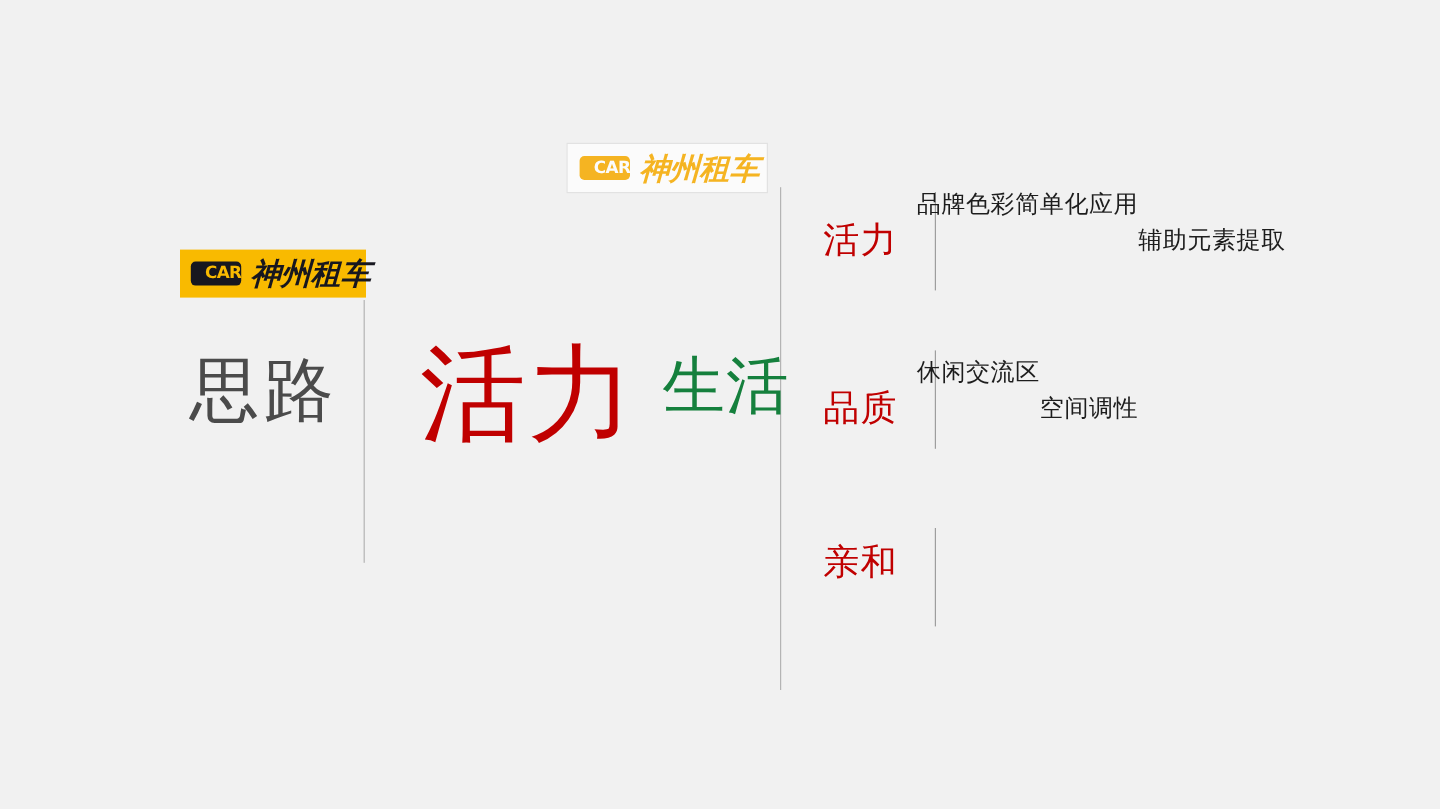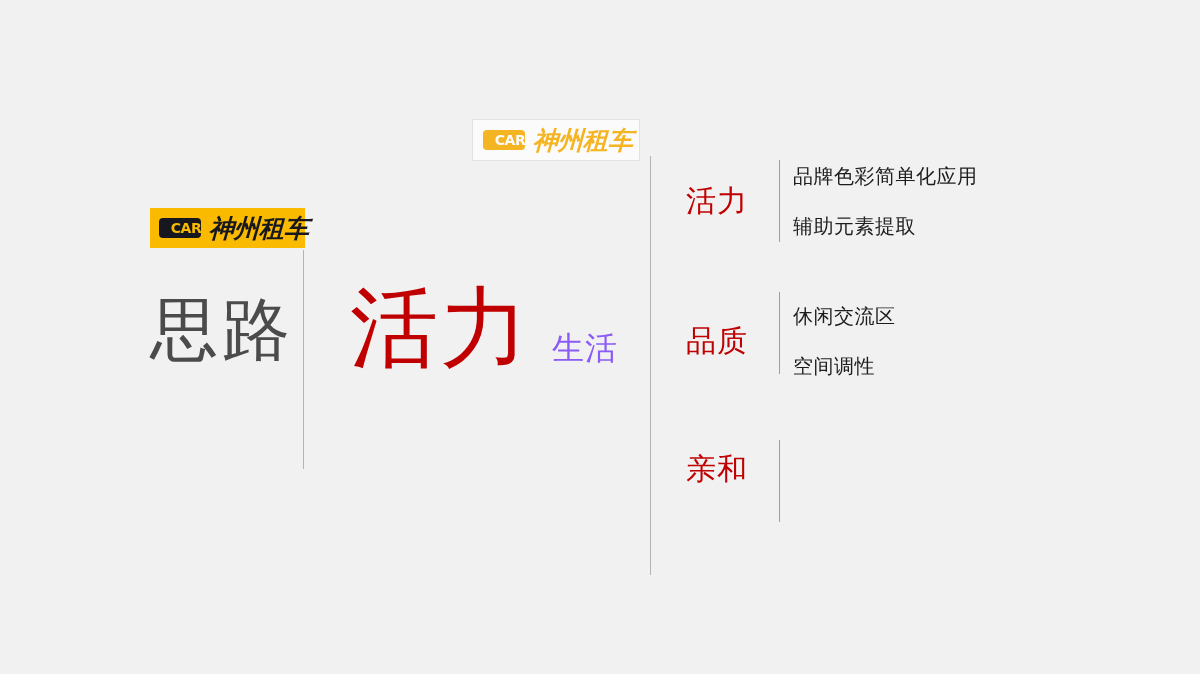--- a/index.html
+++ b/index.html
@@ -111,21 +111,21 @@
   .divider-g2 { left: 779px; top: 292px; height: 82px; }
   .divider-g3 { left: 779px; top: 440px; height: 82px; }
 
   
   .headline-silu {
     position: absolute;
     left: 150px;
     top: 296px;
     width: 140px;
     text-align: center;
-    font-size: 68px;
+    font-size: 58px;
     line-height: 1;
     color: #4b4b4b;
     font-family: "DejaVu Sans", sans-serif;
     letter-spacing: 4px;
     white-space: nowrap;
   }
 
   
   .headline-center {
     position: absolute;
@@ -136,26 +136,26 @@
     white-space: nowrap;
   }
   .headline-huoli {
     font-size: 88px;
     line-height: 1;
     color: #c00000;
     font-family: "DejaVu Sans", sans-serif;
     letter-spacing: 2px;
   }
   .headline-shenghuo {
-    font-size: 32px;
-    line-height: 1;
-    color: #8b5cf6;
+    font-size: 52px;
+    line-height: 1;
+    color: #15803d;
     font-family: "DejaVu Sans", sans-serif;
     margin-left: 22px;
-    margin-bottom: 8px;
+    margin-bottom: 24px;
     letter-spacing: 1px;
   }
 
   
   .group {
     position: absolute;
     left: 686px;
     display: flex;
     align-items: center;
   }
@@ -167,23 +167,22 @@
     width: 78px;
     font-size: 30px;
     line-height: 1;
     color: #c00000;
     font-family: "DejaVu Sans", sans-serif;
     letter-spacing: 1px;
     white-space: nowrap;
   }
 
   .group-items {
-    margin-left: 29px;
-    display: flex;
-    flex-direction: column;
+    display: flex;
+    flex-direction: row;
     justify-content: center;
     height: 82px;
   }
   .group-item {
     font-size: 20px;
     line-height: 1;
     color: #1d1d1d;
     font-family: "DejaVu Sans", sans-serif;
     white-space: nowrap;
     letter-spacing: 0.5px;

